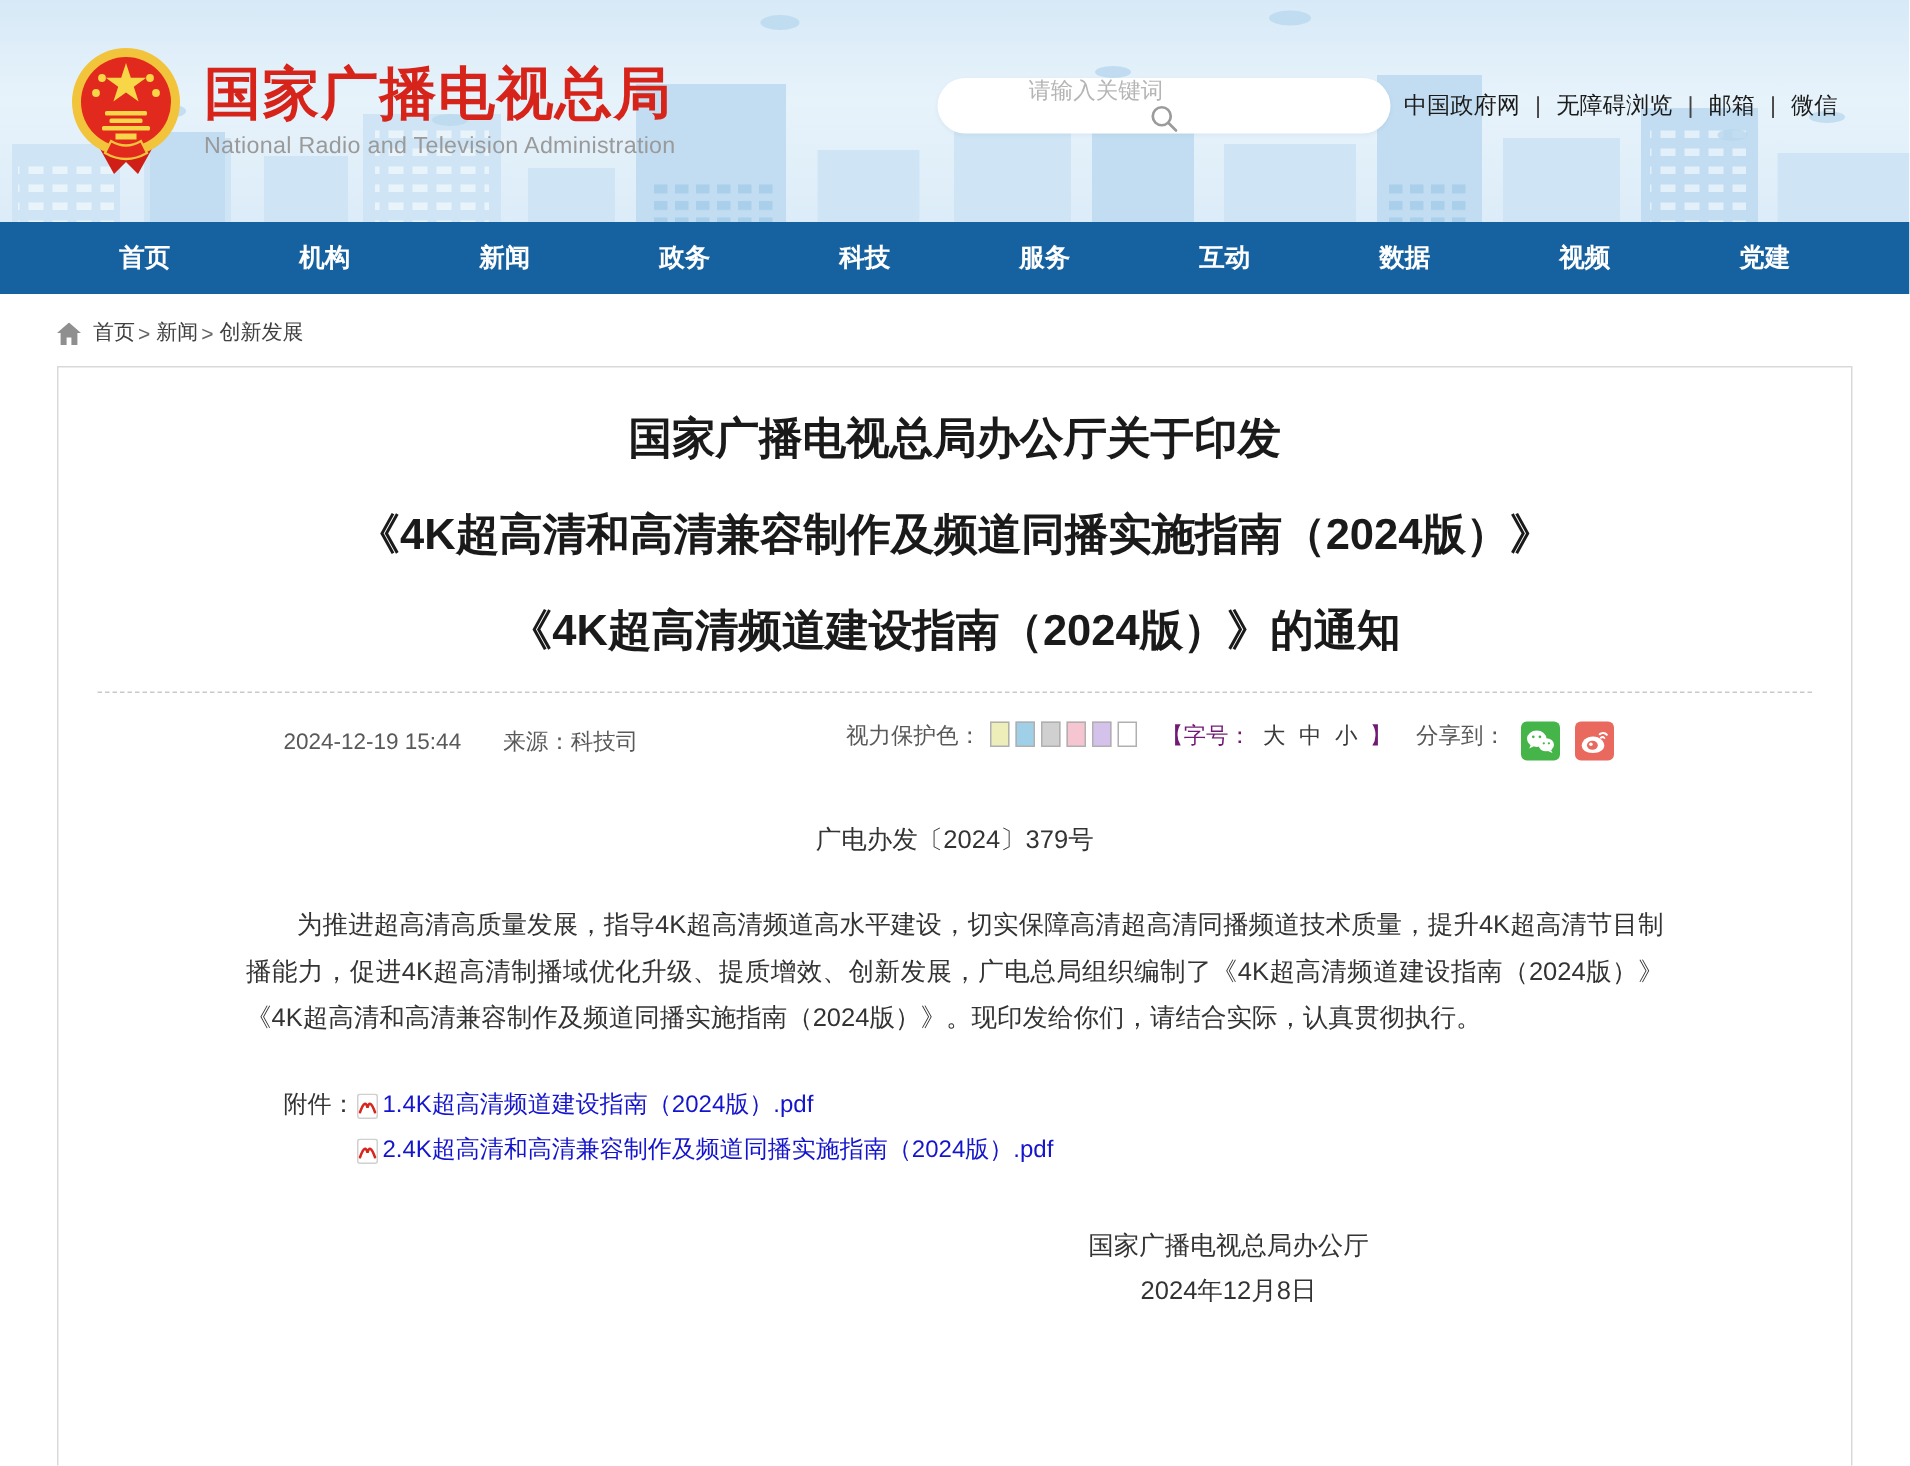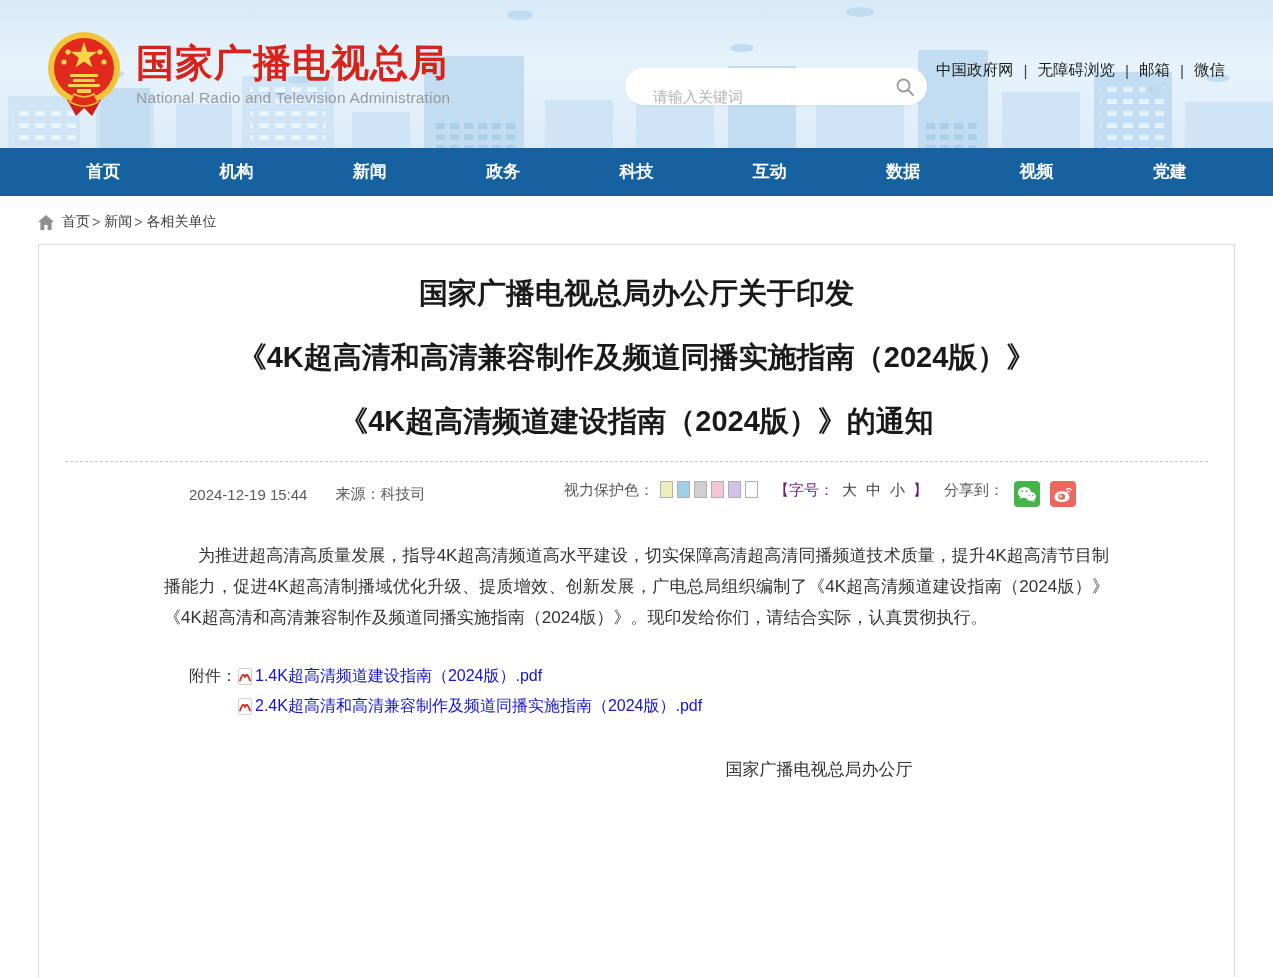--- a/index.html
+++ b/index.html
@@ -15,22 +15,22 @@
   a{text-decoration:none;color:inherit;cursor:pointer;}
 
   
   .site-header{position:relative;height:148px;
     background:linear-gradient(180deg,#d7e9f7 0%,#e7f3fb 45%,#dcecf8 100%);overflow:hidden;}
   .skyline{position:absolute;left:0;top:0;z-index:0;}
   .logo-row{position:absolute;left:44px;top:30px;display:flex;align-items:center;gap:12px;z-index:2;}
   .emblem{width:80px;height:88px;}
   .site-title{font-size:38px;font-weight:bold;color:var(--brand-red);letter-spacing:1px;line-height:44px;}
   .site-subtitle{font-size:15.5px;color:#9a9a9a;margin-top:4px;letter-spacing:.2px;}
-  .search-pill{position:absolute;left:625px;top:68px;width:302px;height:37px;background:#fff;
-    border-radius:19px;display:flex;align-items:flex-end;z-index:2;box-shadow:0 1px 3px rgba(60,100,140,.08);}
+  .search-pill{position:absolute;left:625px;top:52px;width:302px;height:37px;background:#fff;
+    border-radius:19px;display:flex;align-items:center;z-index:2;box-shadow:0 1px 3px rgba(60,100,140,.08);flex-direction:column;}
   .search-pill input{flex:1;border:none;outline:none;background:transparent;padding:0 10px 0 28px;
     font-size:15px;color:#333;font-family:"Liberation Sans",sans-serif;}
   .search-pill input::placeholder{color:#b5b5b5;}
   .search-btn{width:44px;height:37px;display:flex;align-items:center;justify-content:center;cursor:pointer;background:none;border:none;}
   .top-links{position:absolute;right:46px;top:60px;display:flex;align-items:center;z-index:2;
     font-size:15.5px;color:#1c1c1c;}
   .top-link-item{display:flex;align-items:center;}
   .top-link-item a{padding:0 2px;}
   .top-sep{color:#444;padding:0 8px;font-style:normal;}
   .top-link-item:last-child .top-sep{display:none;}
@@ -188,20 +188,21 @@
     </div>
 </header>
 
 <nav class="main-nav">
   <ul>
       <li>首页</li>
       <li>机构</li>
       <li>新闻</li>
       <li>政务</li>
       <li>科技</li>
+      <li>服务</li>
       <li>互动</li>
       <li>数据</li>
       <li>视频</li>
       <li>党建</li>
     </ul>
 </nav>
 
 <div class="breadcrumb">
   <svg width="16" height="15" viewBox="0 0 16 15">
     <path d="M8 0 L16 7 L13.6 7 L13.6 15 L9.6 15 L9.6 10 L6.4 10 L6.4 15 L2.4 15 L2.4 7 L0 7 Z" fill="#8f8f8f"></path>
@@ -209,21 +210,21 @@
   <span style="display:inline-flex;align-items:center;">
       <span class="crumb">
       <a>首页</a>
       <span class="crumb-sep">&gt;</span>
     </span>
       <span class="crumb">
       <a>新闻</a>
       <span class="crumb-sep">&gt;</span>
     </span>
       <span class="crumb">
-      <a>各相关单位</a>
+      <a>创新发展</a>
 
     </span>
     </span>
 </div>
 
 <main class="article-box">
 
   <div class="article-title">
       <div>国家广播电视总局办公厅关于印发</div>
       <div>《4K超高清和高清兼容制作及频道同播实施指南（2024版）》</div>
@@ -272,20 +273,21 @@
           <path d="M9 6 C4.5 6 1.5 9 1.5 12 C1.5 15 4.5 17 9 17 C13.5 17 16.5 14.8 16.5 12 C16.5 9.2 13.5 6 9 6 Z" fill="#fff"></path>
           <ellipse cx="8.6" cy="11.8" rx="3.6" ry="3" fill="#e9695e"></ellipse>
           <circle cx="7.6" cy="11.2" r="1.2" fill="#fff"></circle>
           <path d="M13.5 4.5 C14.8 3.2 17 3.4 18.2 4.8" stroke="#fff" stroke-width="1.4" fill="none" stroke-linecap="round"></path>
           <path d="M14.2 6.8 C14.9 6.2 16 6.3 16.6 7" stroke="#fff" stroke-width="1.2" fill="none" stroke-linecap="round"></path>
         </svg>
       </span>
     </div>
   </div>
 
+  <div class="doc-number">广电办发〔2024〕379号</div>
 
   <div class="body-text">
       <p>为推进超高清高质量发展，指导4K超高清频道高水平建设，切实保障高清超高清同播频道技术质量，提升4K超高清节目制播能力，促进4K超高清制播域优化升级、提质增效、创新发展，广电总局组织编制了《4K超高清频道建设指南（2024版）》《4K超高清和高清兼容制作及频道同播实施指南（2024版）》。现印发给你们，请结合实际，认真贯彻执行。</p>
     </div>
 
   <div class="attachments">
     <span class="attach-label">附件：</span>
     <span class="attach-list">
         <span class="attach-row">
         <span class="pdf-icon">
@@ -304,16 +306,17 @@
           </svg>
         </span>
         <a>2.4K超高清和高清兼容制作及频道同播实施指南（2024版）.pdf</a>
       </span>
       </span>
   </div>
 
   <div class="signature">
     <div class="signature-inner">
       <div>国家广播电视总局办公厅</div>
+      <div class="sig-date">2024年12月8日</div>
     </div>
   </div>
 
 </main>
 
 </body></html>

